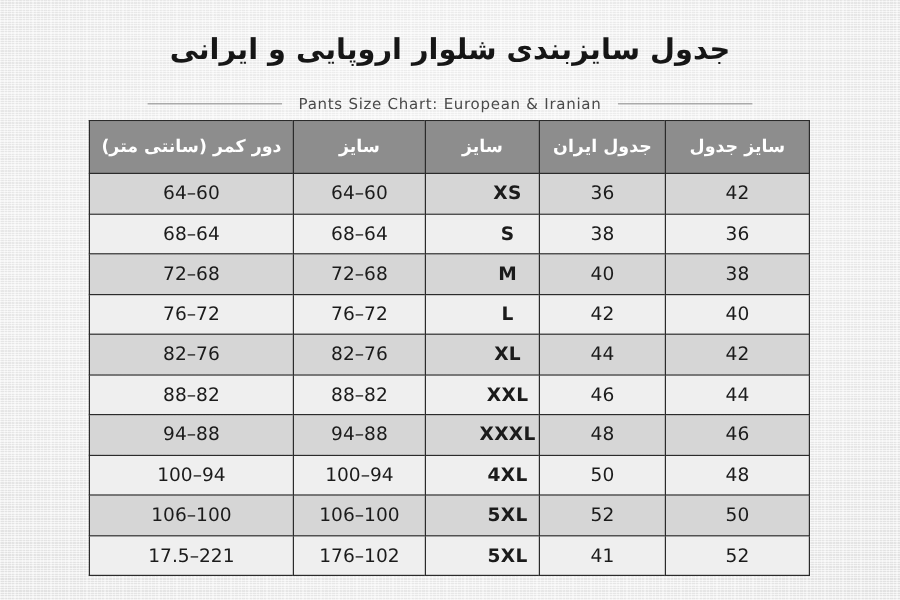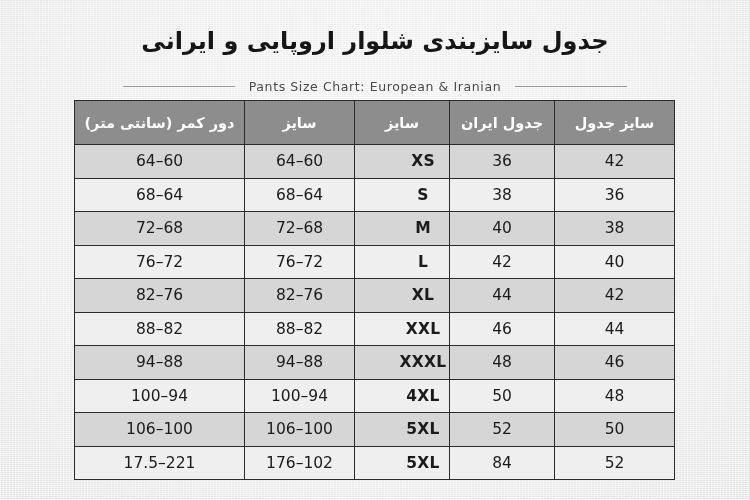--- a/index.html
+++ b/index.html
@@ -194,21 +194,21 @@
         </tr>
         <tr class="odd">
           <td class="num">50</td>
           <td class="num">52</td>
           <td class="col-size">5XL</td>
           <td class="num">100–106</td>
           <td class="num">100–106</td>
         </tr>
         <tr class="even">
           <td class="num">52</td>
-          <td class="num">84</td>
+          <td class="num">41</td>
           <td class="col-size">5XL</td>
           <td class="num">102–176</td>
           <td class="num">221–17.5</td>
         </tr>
       </tbody>
     </table>
   </div>
 
 </div>
 

